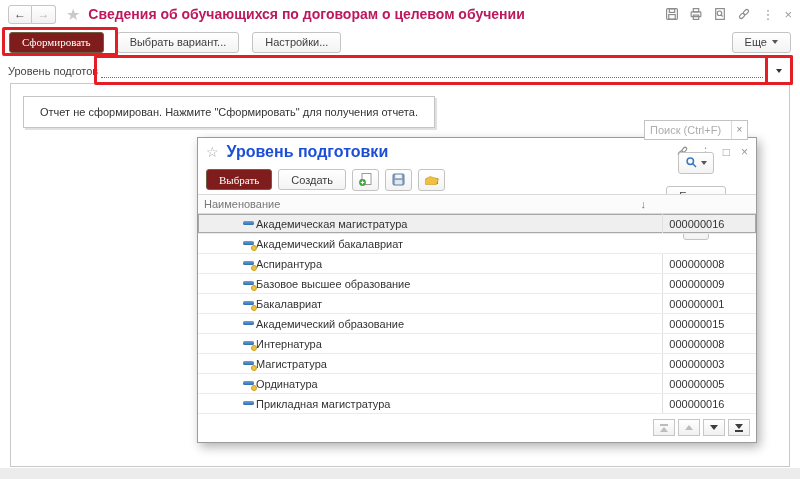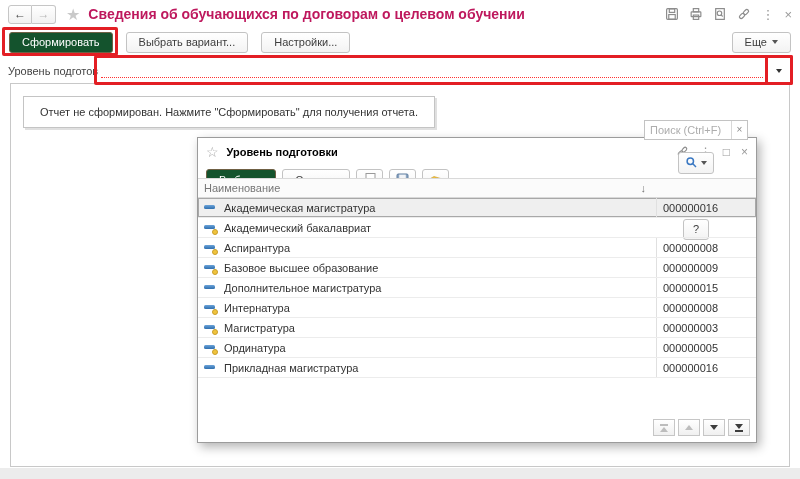--- a/index.html
+++ b/index.html
@@ -13,21 +13,21 @@
   .navbtn.back { border-radius:3px 0 0 3px; color:#4a4a4a; }
   .navbtn.fwd  { border-radius:0 3px 3px 0; border-left:none; color:#b8b8b8; }
   .fav-star { color:#c9c9c9; font-size:16px; margin:0 8px 0 10px; }
   .wtitle { font-size:14px; font-weight:bold; color:#be185d; white-space:nowrap; }
   .winicons { margin-left:auto; display:flex; align-items:center; gap:10px; color:#8c8c8c; }
   .winicons .txt { font-size:13px; line-height:1; color:#9a9a9a; }
   .icon-svg { display:block; }
 
   .toolbar-row { position:absolute; left:0; top:29px; width:800px; height:26px; display:flex; align-items:center; padding:0 9px; }
   .btn { height:21px; border:1px solid #c3c3c3; border-radius:3px; background:linear-gradient(#fff,#f3f3f3); color:#3d3d3d; padding:0 12px; display:inline-flex; align-items:center; justify-content:center; font-size:11px; white-space:nowrap; }
-  .btn.dark { background:#14532d; border-color:#6f6044; color:#fff; }
+  .btn.dark { background:#7f1d1d; border-color:#6f6044; color:#fff;font-family:Liberation Serif, serif; }
   .gap { width:13px; }
   .more-btn { margin-left:auto; }
   .caret { display:inline-block; margin-left:5px; width:0; height:0; border-left:3.5px solid transparent; border-right:3.5px solid transparent; border-top:4px solid #555; }
 
   .filter-row { position:absolute; left:0; top:58px; width:800px; height:26px; display:flex; align-items:center; }
   .filter-label { margin-left:8px; color:#444; white-space:nowrap; }
   .filter-field { position:absolute; left:99px; top:3px; width:666px; height:20px; background:#fff; }
   .filter-underline { position:absolute; left:2px; right:2px; bottom:3px; border-bottom:1px dotted #f33; }
   .dd-btn { position:absolute; left:769px; top:3px; width:20px; height:20px; background:#fff; display:flex; align-items:center; justify-content:center; }
   .dd-btn .caret { margin:0; border-top-color:#333; }
@@ -38,40 +38,40 @@
   .red-dd { left:765px; top:55px; width:28px; height:30px; }
 
   .content-panel { position:absolute; left:10px; top:83px; width:780px; height:384px; background:#fff; border:1px solid #c8c8c8; }
   .msg-box { position:absolute; left:12px; top:12px; height:30px; border:1px solid #c4c4c4; background:#fff; box-shadow:2px 2px 0 rgba(0,0,0,.12); display:flex; align-items:center; padding:15px 16px; color:#333; }
   .bottom-strip { position:absolute; left:0; top:468px; width:800px; height:11px; background:#ececec; }
 
   
   .dialog { position:absolute; left:197px; top:137px; width:560px; height:306px; background:#fff; border:1px solid #9b9b9b; box-shadow:3px 4px 10px rgba(0,0,0,.3); z-index:30; }
   .dlg-titlebar { height:27px; display:flex; align-items:center; padding:0 8px; }
   .dlg-star { color:#a8a8a8; font-size:14px; margin-right:8px; }
-  .dlg-title { font-size:11px; font-weight:bold; color:#000000;text-align:center; }
+  .dlg-title { font-size:16px; font-weight:bold; color:#1d4ed8;text-align:center; }
   .dlg-winicons { margin-left:auto; display:flex; align-items:center; gap:11px; color:#8c8c8c; }
   .dlg-winicons .txt { font-size:12px; color:#9a9a9a; line-height:1; }
 
   .dlg-toolbar { height:29px; display:flex; align-items:center; padding:0 8px; gap:6px; }
   .icon-btn { width:27px; height:22px; border:1px solid #c3c3c3; border-radius:3px; background:linear-gradient(#fff,#f3f3f3); display:flex; align-items:center; justify-content:center; }
   .search-wrap { margin-left:auto; display:flex; align-items:center; gap:12px;flex-direction:column; }
   .search-box { width:104px; height:20px; border:1px solid #c3c3c3; background:#fff; display:flex; align-items:center; }
   .search-ph { flex:1; color:#adadad; padding:0 5px; overflow:hidden; white-space:nowrap; }
   .search-clear { width:16px; height:18px; border-left:1px solid #d8d8d8; color:#8a8a8a; font-size:10px; display:flex; align-items:center; justify-content:center; }
   .q-btn { width:36px; height:22px; border:1px solid #c3c3c3; border-radius:3px; background:linear-gradient(#fff,#f3f3f3); display:flex; align-items:center; justify-content:center; gap:3px; }
   .help-btn { width:26px; }
 
-  .dlg-table { position:absolute; left:0; top:40px; width:558px; height:220px; }
+  .dlg-table { position:absolute; left:0; top:56px; width:558px; height:220px; }
   .tbl-header { height:20px; display:flex; border-top:1px solid #d9d9d9; border-bottom:1px solid #d9d9d9; background:#fbfbfb; color:#777; }
   .col-name { width:458px; display:flex; align-items:center; padding:0 6px; }
   .col-code { width:100px; display:flex; align-items:center; padding:0 6px; border-left:1px solid #e0e0e0; }
   .sort-arrow { margin-left:auto; color:#777; font-size:11px; margin-right:4px; }
   .tbl-row { height:20px; display:flex; border-bottom:1px solid #ececec; }
-  .tbl-row .col-name { gap:7px; color:#333; }
+  .tbl-row .col-name { color:#333;margin-left:39px; }
   .tbl-row.selected { background:#efefef; box-shadow:inset 0 0 0 1px #a8a8a8; }
   .row-icon { position:relative; width:13px; height:10px; flex:0 0 13px; }
   .row-dash { position:absolute; left:0; top:2px; width:11px; height:4px; border-radius:1.5px; background:linear-gradient(#6aa2d8,#2f6fae); }
   .row-dot { display:none; position:absolute; right:-1px; bottom:-2px; width:6px; height:6px; border-radius:50%; background:#f0c33c; border:1px solid #c99f2c; }
   .tbl-row.predefined .row-dot { display:block; }
 
   .dlg-footer { position:absolute; right:6px; bottom:6px; display:flex; }
   .navpg { width:22px; height:17px; border:1px solid #c6c6c6; background:linear-gradient(#fff,#f0f0f0); display:flex; flex-direction:column; align-items:center; justify-content:center; margin-left:3px; gap:1px; }
   .tri { width:0; height:0; border-left:4px solid transparent; border-right:4px solid transparent; }
   .tri.up { border-bottom:5px solid #3d3d3d; }
@@ -276,26 +276,38 @@
             <span class="row-icon">
               <span class="row-dash"></span>
               <span class="row-dot"></span>
             </span>
             <span>Базовое высшее образование</span>
           </div>
           <div class="col-code">
             <span>000000009</span>
           </div>
         </div>
+        <div class="tbl-row predefined">
+          <div class="col-name">
+            <span class="row-icon">
+              <span class="row-dash"></span>
+              <span class="row-dot"></span>
+            </span>
+            <span>Бакалавриат</span>
+          </div>
+          <div class="col-code">
+            <span>000000001</span>
+          </div>
+        </div>
         <div class="tbl-row">
           <div class="col-name">
             <span class="row-icon">
               <span class="row-dash"></span>
             </span>
-            <span>Дополнительное магистратура</span>
+            <span>Академический образование</span>
           </div>
           <div class="col-code">
             <span>000000015</span>
           </div>
         </div>
         <div class="tbl-row predefined">
           <div class="col-name">
             <span class="row-icon">
               <span class="row-dash"></span>
               <span class="row-dot"></span>

